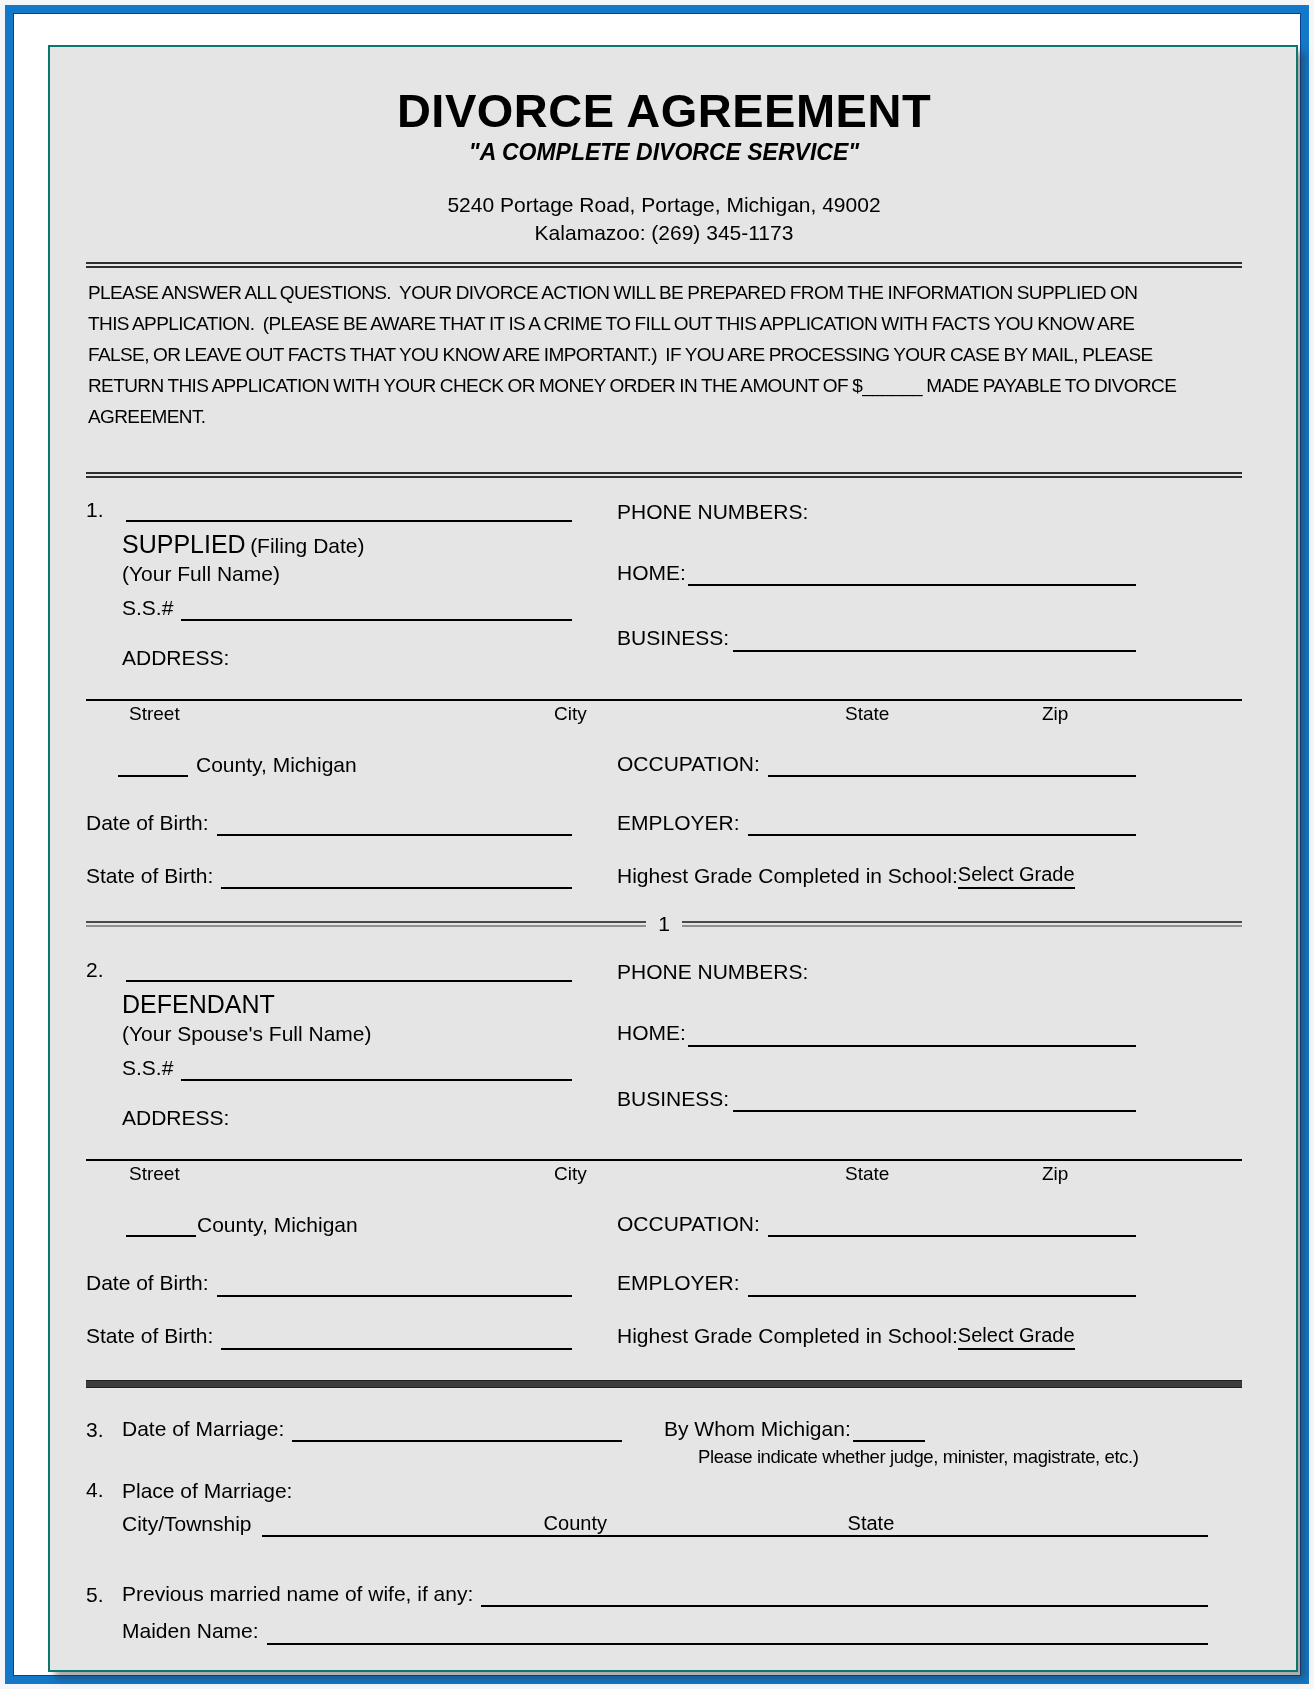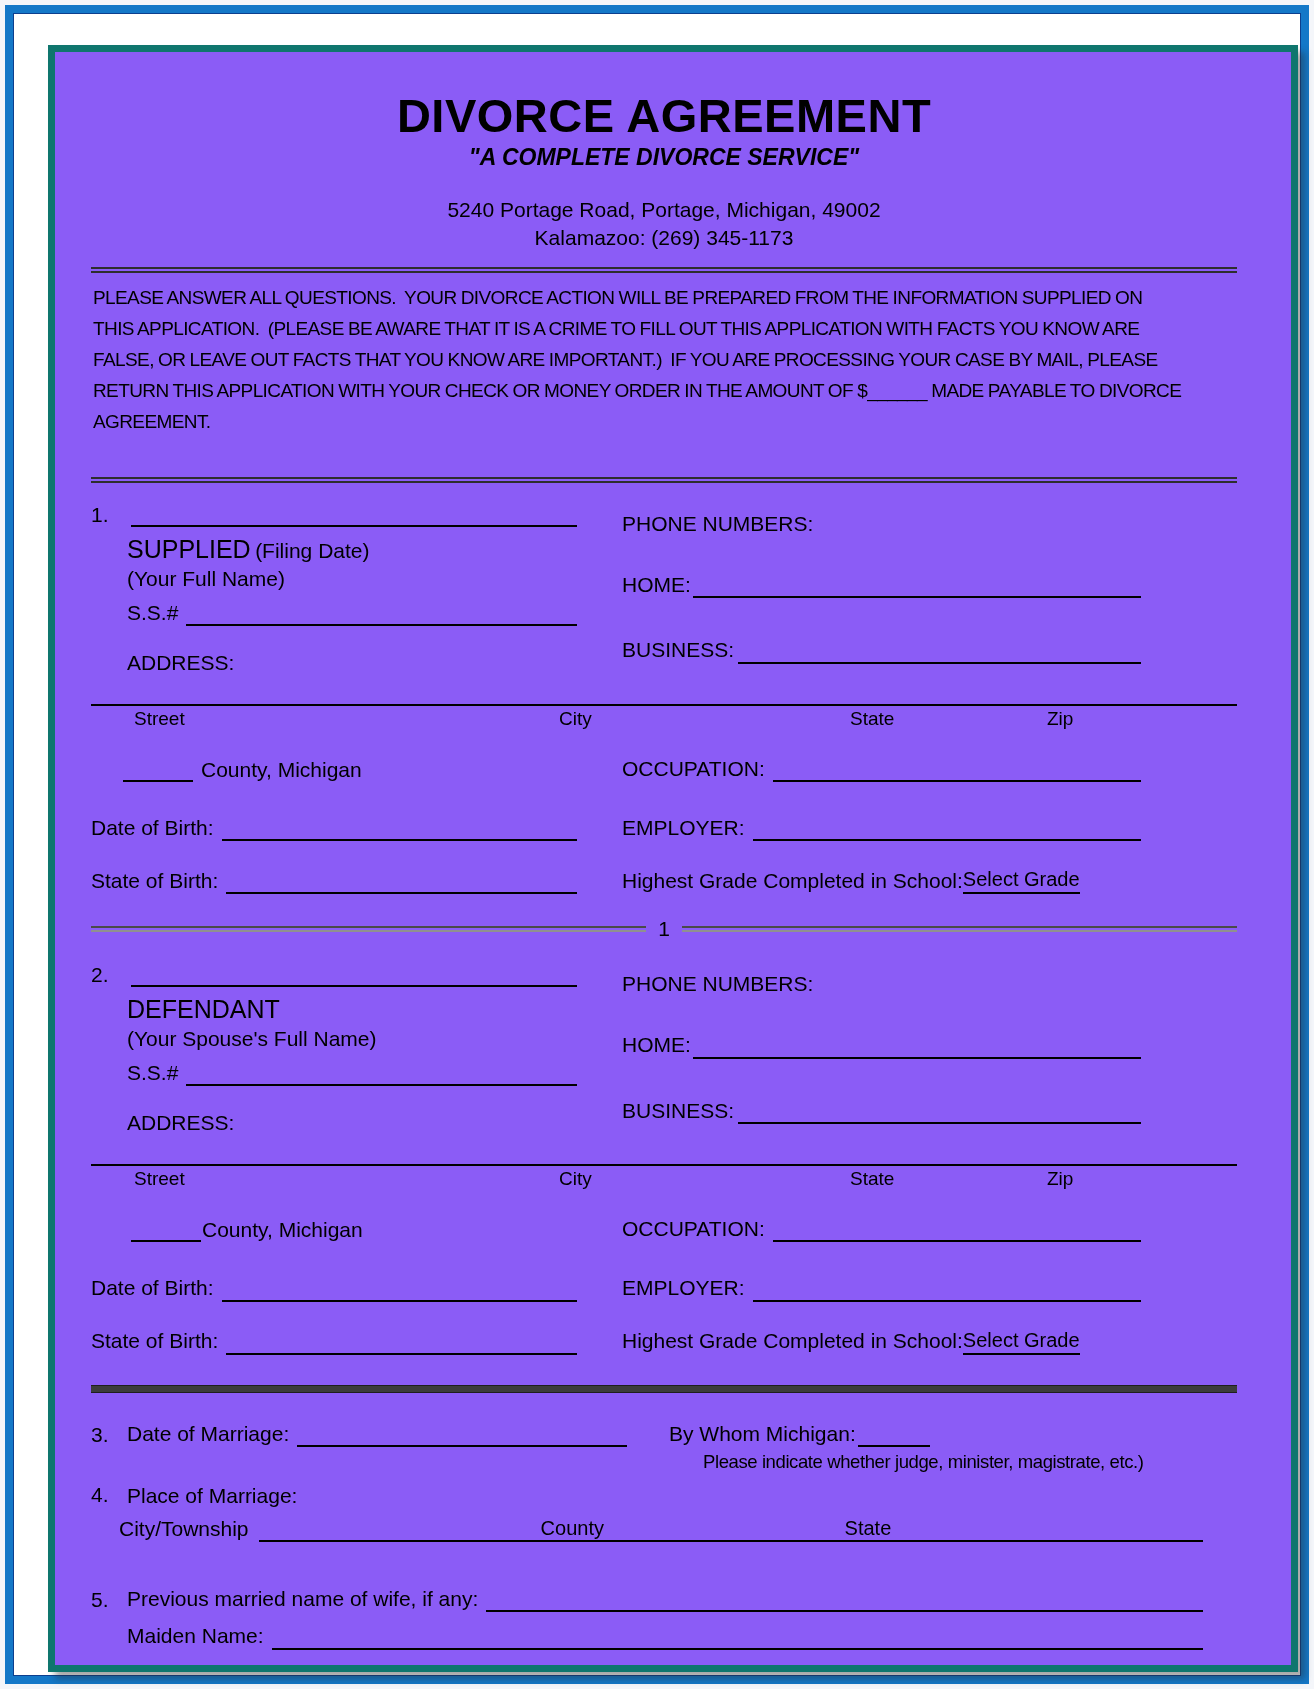--- a/index.html
+++ b/index.html
@@ -7,21 +7,21 @@
     width:1314px;height:1689px;position:relative;background:#f4f6fa;
     font-family:"Liberation Sans", sans-serif;color:#000;
     -webkit-font-smoothing:antialiased;
   }
   .outer-frame{
     position:absolute;inset:5px;border:8px solid #1478c8;background:#fff;
     box-shadow:inset 0 0 0 1px #0d3f8e;
   }
   .inner-frame{
     position:absolute;top:45px;left:48px;right:16px;bottom:17px;
-    border:7px solid #0f766e;background:#8b5cf6;
+    border:2px solid #0f766e;background:#e5e5e5;
     box-shadow:7px 7px 7px rgba(40,40,40,0.40);
     overflow:hidden;
     padding-left:7px;
   }
   .content{position:absolute;inset:0;padding:40px 54px 0 36px;}
 
   
   .hdr{text-align:center;}
   .title{font-size:47px;font-weight:bold;letter-spacing:0.5px;line-height:1.0;}
   .subtitle{font-size:23px;font-weight:bold;font-style:italic;margin-top:5px;}
@@ -43,21 +43,21 @@
   .row{display:flex;align-items:flex-end;}
   .lbl{white-space:nowrap;font-size:21px;line-height:1.25;}
   .fl{flex:1;border-bottom:2px solid #000;margin-left:8px;height:4px;}
   .num{width:36px;font-size:21px;flex:none;}
 
   
   .party{margin-top:20px;}
   .party.sec2{margin-top:24px;}
   .sec-top{position:relative;}
   .col-left{width:486px;}
-  .col-right{position:absolute;left:531px;top:9px;width:519px;}
+  .col-right{position:absolute;left:531px;top:2px;width:519px;}
   .name-row .fl{margin-left:4px;}
   .role-line{margin:9px 0 0 36px;line-height:1.1;}
   .role{font-size:25px;}
   .role-note{font-size:21px;}
   .hint{margin:3px 0 0 36px;font-size:21px;}
   .ss-row{margin:9px 0 0 36px;width:450px;}
   .addr-label{margin:25px 0 0 36px;font-size:21px;}
   .phone-header{font-size:21px;}
   .home-row{margin-top:36px;}
   .home-row .fl{margin-left:2px;}
@@ -86,21 +86,21 @@
   .dline{flex:1;height:2px;border-top:2px solid #4a4a4a;border-bottom:2px solid #909090;}
   .pagenum{margin:0 12px;font-size:21px;line-height:1;}
 
   
   .m-row3{display:flex;margin-top:28px;align-items:flex-end;}
   .m3-left{width:536px;display:flex;align-items:flex-end;}
   .m3-right{margin-left:42px;display:flex;align-items:flex-end;}
   .bw-line{width:72px;border-bottom:2px solid #000;height:4px;margin-left:2px;}
   .m-hint{margin:4px 0 0 612px;font-size:18.5px;letter-spacing:-0.4px;width:560px;}
   .m-row4{display:flex;margin-top:10px;}
-  .city-row{display:flex;align-items:flex-end;margin:5px 34px 0 28px;}
+  .city-row{display:flex;align-items:flex-end;margin:5px 34px 0 36px;}
   .line-words{flex:1;margin-left:10px;position:relative;border-bottom:2px solid #000;height:26px;}
   .line-words span{position:absolute;bottom:0;font-size:20px;background:transparent;}
   .lw-county{left:282px;} .lw-state{left:586px;}
   .m-row5{display:flex;align-items:flex-end;margin:44px 34px 0 0;}
   .maiden-row{display:flex;align-items:flex-end;margin:11px 34px 0 36px;}
 </style>
 </head>
 <body>
 
 <div class="outer-frame"></div>

